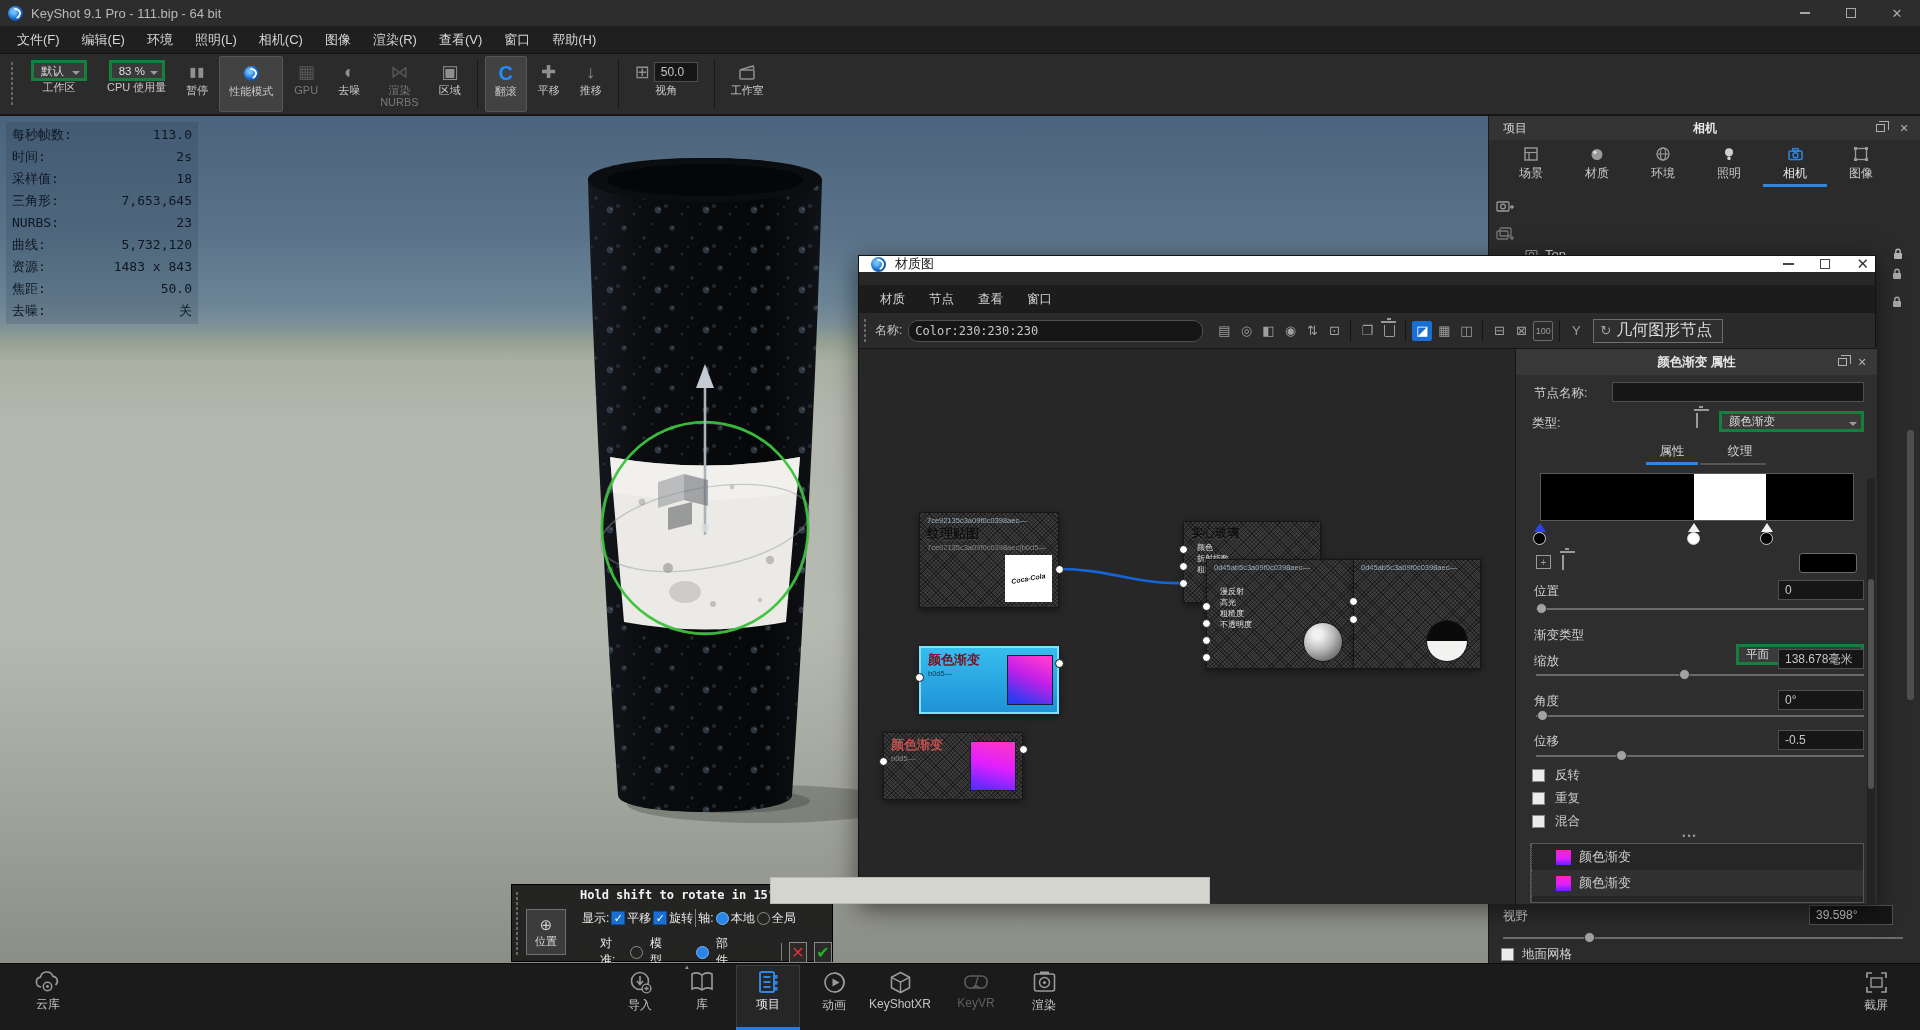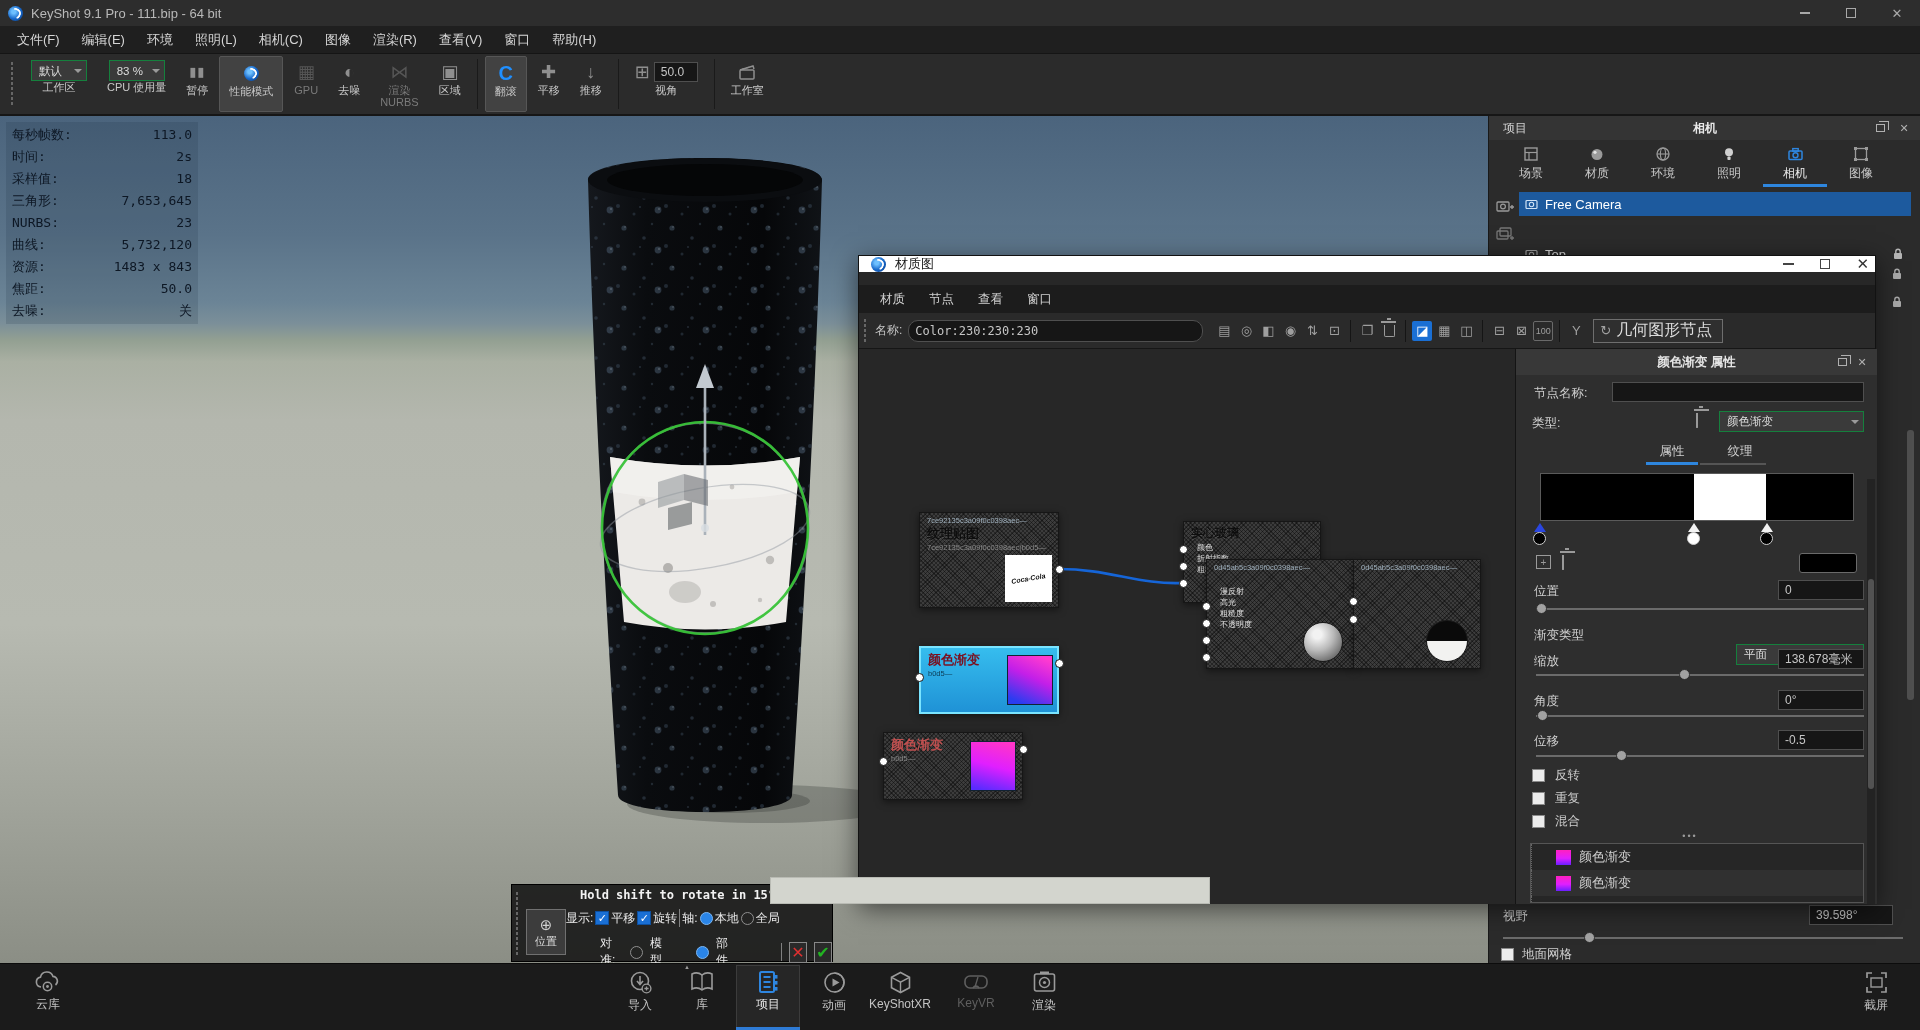--- a/index.html
+++ b/index.html
@@ -16,21 +16,21 @@
   .kslogo:after{content:"";position:absolute;left:2px;top:2px;width:7px;height:7px;border:2px solid #fff;border-left-color:transparent;border-bottom-color:transparent;border-radius:50%;transform:rotate(30deg)}
   #menubar{left:0;top:26px;width:1920px;height:28px;background:#1f1f1f;display:flex;align-items:center;padding-left:6px;border-bottom:1px solid #151515}
   #menubar .mi{padding:0 11px;font-size:13px;color:#d6d6d6;height:28px;display:flex;align-items:center}
   #toolbar{left:0;top:54px;width:1920px;height:62px;background:#2b2b2b;border-bottom:2px solid #161616;display:flex;align-items:center;padding-left:10px;gap:2px}
   .handle{width:4px;height:46px;margin-right:6px;background-image:radial-gradient(#666 1px,transparent 1.2px);background-size:4px 5px;background-repeat:repeat-y}
   .tbtn{display:flex;flex-direction:column;align-items:center;justify-content:flex-start;padding:4px 9px 2px;height:56px;color:#c9c9c9;font-size:11px;line-height:12px;text-align:center;border-radius:2px}
   .tbtn .ic{height:24px;display:flex;align-items:center;justify-content:center;font-size:18px;color:#8f8f8f}
   .tbtn.sel{background:#424242;border:1px solid #565656}
   .tbtn.dis{color:#7a7a7a}.tbtn.dis .ic{color:#565656}
   .tdiv{width:1px;height:50px;background:#1a1a1a;margin:0 5px}
-  .dd{background:#3a3a3a;border:1px solid #15803d;height:21px;padding:0 16px 0 7px;font-size:11.5px;color:#dcdcdc;position:relative;display:flex;align-items:center}
+  .dd{background:#3a3a3a;border:3px solid #15803d;height:21px;padding:0 16px 0 7px;font-size:11.5px;color:#dcdcdc;position:relative;display:flex;align-items:center}
   .dd:after{content:"";position:absolute;right:4px;top:8px;border:4px solid transparent;border-top-color:#9a9a9a}
   .fld{background:#161616;border:1px solid #4f4f4f;color:#c6c6c6;font-size:12px;padding:0 6px;display:flex;align-items:center;overflow:hidden;white-space:nowrap}
   
   #viewport{left:0;top:116px;width:1920px;height:847px;background:linear-gradient(180deg,#4b647d 0%,#5a7389 14%,#6b8496 22%,#7b8f99 24.5%,#93a092 26.5%,#aab0a3 29%,#b4b7ae 36%,#b7bab1 60%,#a2a59c 80%,#8b8e85 100%)}
   #stats{left:6px;top:6px;width:192px;padding:2px 6px;background:rgba(22,42,62,.16);font-family:"DejaVu Sans Mono",monospace;font-size:13px;color:#0d1724;line-height:22px}
   #stats .row{display:flex;justify-content:space-between}
   
   #dock{left:1488px;top:116px;width:432px;height:847px;background:#2b2b2b;border-left:1px solid #191919;font-size:12px}
   #dock .hdr{position:absolute;left:0;top:0;width:432px;height:24px;background:#343434;display:flex;align-items:center}
   .tab{position:absolute;top:26px;width:64px;height:44px;display:flex;flex-direction:column;align-items:center;gap:3px;padding-top:4px;color:#c9c9c9}
@@ -339,27 +339,20 @@
       <rect x="1" y="4" width="12" height="9" rx="1" fill="none" stroke="#9a9a9a" stroke-width="1.3"></rect>
       <circle cx="7" cy="8.5" r="2.4" fill="none" stroke="#9a9a9a" stroke-width="1.2"></circle>
       <path d="M14 9h4M16 7v4" stroke="#9a9a9a" stroke-width="1.4"></path>
     </svg>
   <svg class="abs" style="left:7px;top:110px" width="18" height="16" viewBox="0 0 18 16">
       <rect x="1" y="5" width="11" height="8" rx="1" fill="none" stroke="#777" stroke-width="1.3"></rect>
       <rect x="4" y="2" width="11" height="8" rx="1" fill="none" stroke="#777" stroke-width="1.3"></rect>
       <path d="M14 12h4M16 10v4" stroke="#777" stroke-width="1.3"></path>
     </svg>
 
-  <div class="lrow" style="top:76px;background:#1d5a9e;color:#fff">
-    <svg width="14" height="12" viewBox="0 0 14 12">
-        <rect x="1" y="2.5" width="11" height="8" rx="1" fill="none" stroke="#cfe2f6" stroke-width="1.2"></rect>
-        <circle cx="6.5" cy="6.5" r="2.2" fill="none" stroke="#cfe2f6" stroke-width="1.1"></circle>
-      </svg>
-    <span>Free Camera</span>
-  </div>
   <div class="lrow" style="top:126px">
     <svg width="14" height="12" viewBox="0 0 14 12">
         <rect x="1" y="2.5" width="11" height="8" rx="1" fill="none" stroke="#9a9a9a" stroke-width="1.2"></rect>
         <circle cx="6.5" cy="6.5" r="2.2" fill="none" stroke="#9a9a9a" stroke-width="1.1"></circle>
       </svg>
     <span>Top</span>
     <svg style="margin-left:auto;margin-right:8px" width="10" height="12" viewBox="0 0 10 12">
         <rect x="1" y="5" width="8" height="6" rx="1" fill="#b5b5b5"></rect>
         <path d="M2.8 5V3.4a2.2 2.2 0 014.4 0V5" fill="none" stroke="#b5b5b5" stroke-width="1.4"></path>
       </svg>
@@ -578,21 +571,21 @@
   </div>
 </div>
 
 <div id="overlay" class="abs">
   <div class="handle" style="position:absolute;left:3px;top:6px;height:64px"></div>
   <div class="abs mono" style="left:68px;top:3px;width:192px;overflow:hidden;white-space:nowrap;font-size:12px;font-weight:bold;color:#f2f2f2">Hold shift to rotate in 15°  increments</div>
   <div class="abs" style="left:14px;top:24px;width:40px;height:46px;background:#3c3c3c;border:1px solid #707070;display:flex;flex-direction:column;align-items:center;justify-content:center;color:#dcdcdc">
     <span style="font-size:15px;color:#cfcfcf">⊕</span>
     <span style="font-size:11px">位置</span>
   </div>
-  <div class="r abs" style="left:54px;top:24px;gap:2px">
+  <div class="r abs" style="left:70px;top:24px;gap:2px">
     <span class="lbl">显示:</span>
     <span class="cbb">✓</span>
     <span class="lbl">平移</span>
     <span class="cbb">✓</span>
     <span class="lbl">旋转</span>
     <span style="width:1px;height:18px;background:#808080"></span>
     <span class="lbl">轴:</span>
     <span class="rad on"></span>
     <span class="lbl">本地</span>
     <span class="rad"></span>

